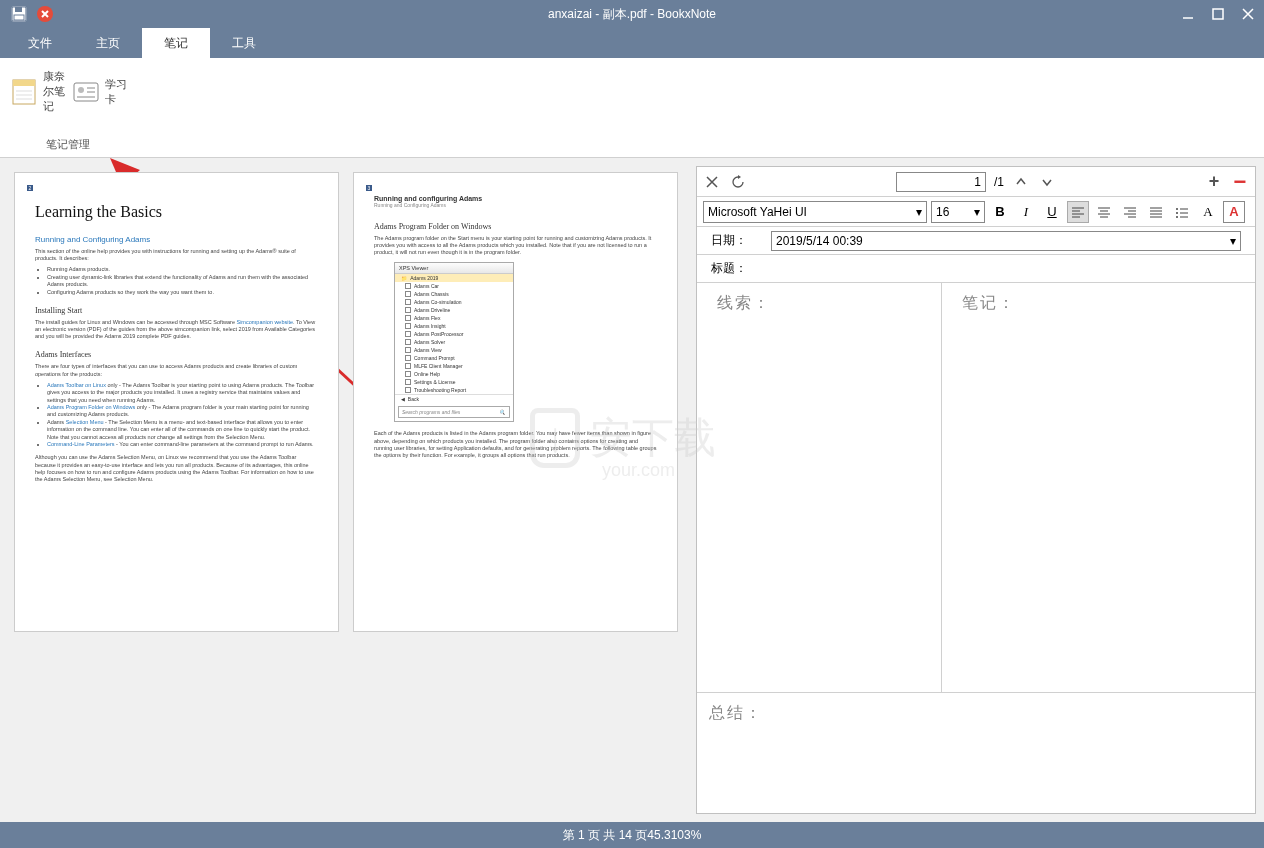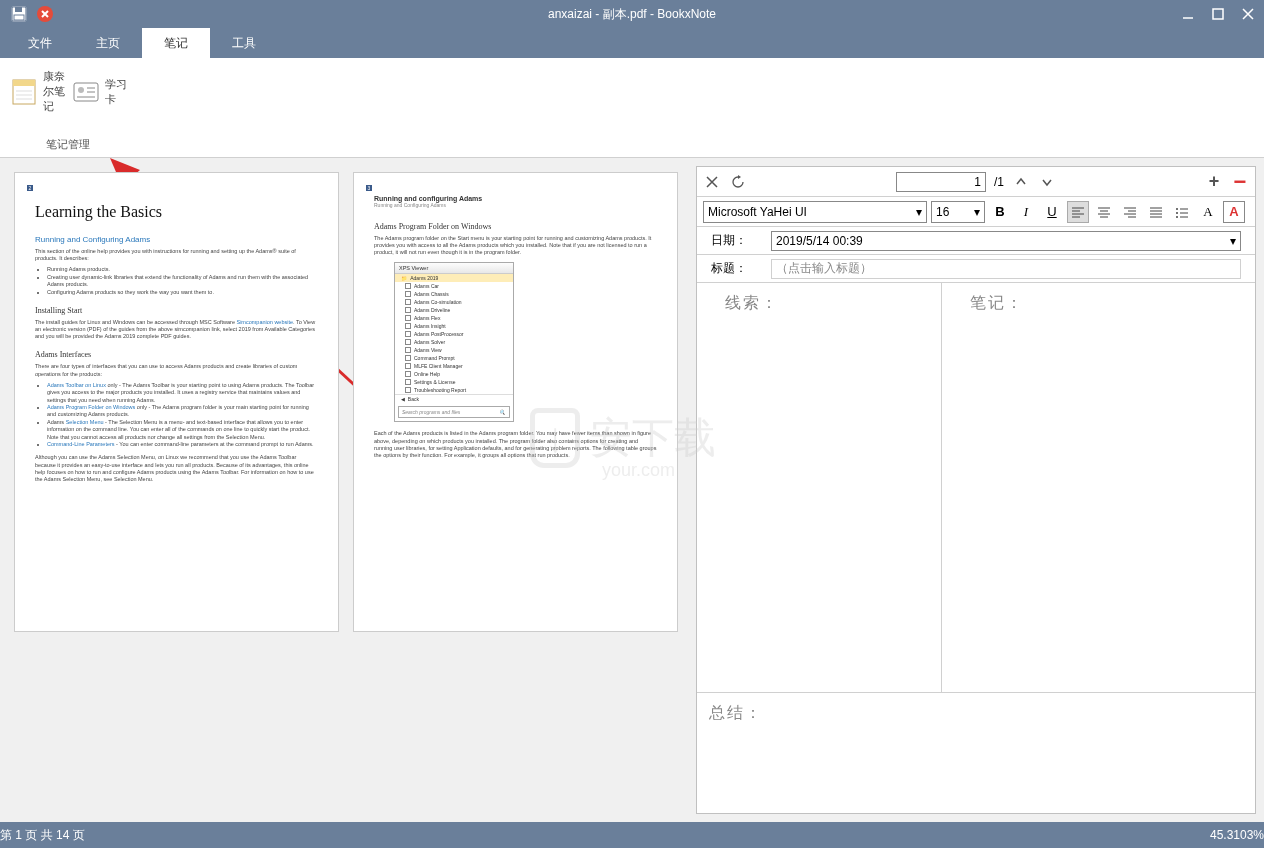--- a/index.html
+++ b/index.html
@@ -54,26 +54,26 @@
   .np-navbtn { width:18px; height:18px; display:flex; align-items:center; justify-content:center; cursor:pointer;}
   .np-toolbar2 { height: 30px; border-bottom: 1px solid #d0d0d0; display:flex; align-items:center; padding: 0 6px; gap:4px;}
   .np-select { height:22px; border:1px solid #888; background:#fff; font-size:12px; padding:0 4px; display:flex; align-items:center; justify-content:space-between;}
   .fmt-btn { width:22px; height:22px; display:flex; align-items:center; justify-content:center; font-size:13px; cursor:pointer; border:1px solid transparent;}
   .fmt-btn.boxed { border:1px solid #888; color:#d33; font-weight:bold;}
   .fmt-btn.active { background:#ddd; border:1px solid #aaa;}
   .np-row { height: 28px; border-bottom: 1px solid #d0d0d0; display:flex; align-items:center; padding:0 14px; font-size:12px; gap:24px;}
   .np-row .field { flex:1; height:20px; border:1px solid #888; padding:0 4px; display:flex; align-items:center; justify-content:space-between;}
   .np-row .field.noline { border:1px solid #d0d0d0; color:#888;}
   .np-body { flex:1; display:flex; border-bottom:1px solid #d0d0d0;}
-  .np-col { flex:1; padding:10px 28px;}
+  .np-col { flex:1; padding:10px 20px;}
   .np-col:first-child { border-right:1px solid #d0d0d0; flex:0 0 245px;}
   .np-col-h { font-size:16px; color:#888; letter-spacing:2px;}
   .np-summary { height:120px; padding:10px 12px;}
 
-  .statusbar { height: 26px; background: #6a7f9a; color: #fff; display:flex; align-items:center; padding:0 0; font-size:12px; justify-content:space-between;}
+  .statusbar { height: 26px; background: #6a7f9a; color: #fff; display:flex; align-items:center; padding:0 20px; font-size:12px; justify-content:center;}
 
   .watermark { position:absolute; left:530px; top:250px; font-size:42px; color:#ccc; opacity:0.35; display:flex; align-items:center; gap:10px; pointer-events:none; white-space:nowrap;}
   .watermark .shield { width:50px; height:60px; border:5px solid #ccc; border-radius: 8px 8px 14px 14px; display:flex; align-items:center; justify-content:center;}
   .watermark .sub { font-size:18px; position:absolute; top:52px; left:72px;}
 
   svg { display:block; }
 </style>
 </head>
 <body>
 
@@ -370,23 +370,20 @@
 
     <div class="np-row">
       <span>日期：</span>
       <div class="field">
           <span>2019/5/14 00:39</span>
           <span>▾</span>
         </div>
     </div>
     <div class="np-row">
       <span>标题：</span>
-      <div class="field noline">
-          <span>（点击输入标题）</span>
-        </div>
     </div>
 
     <div class="np-body">
       <div class="np-col">
         <div class="np-col-h">线索：</div>
       </div>
       <div class="np-col">
         <div class="np-col-h">笔记：</div>
       </div>
     </div>

